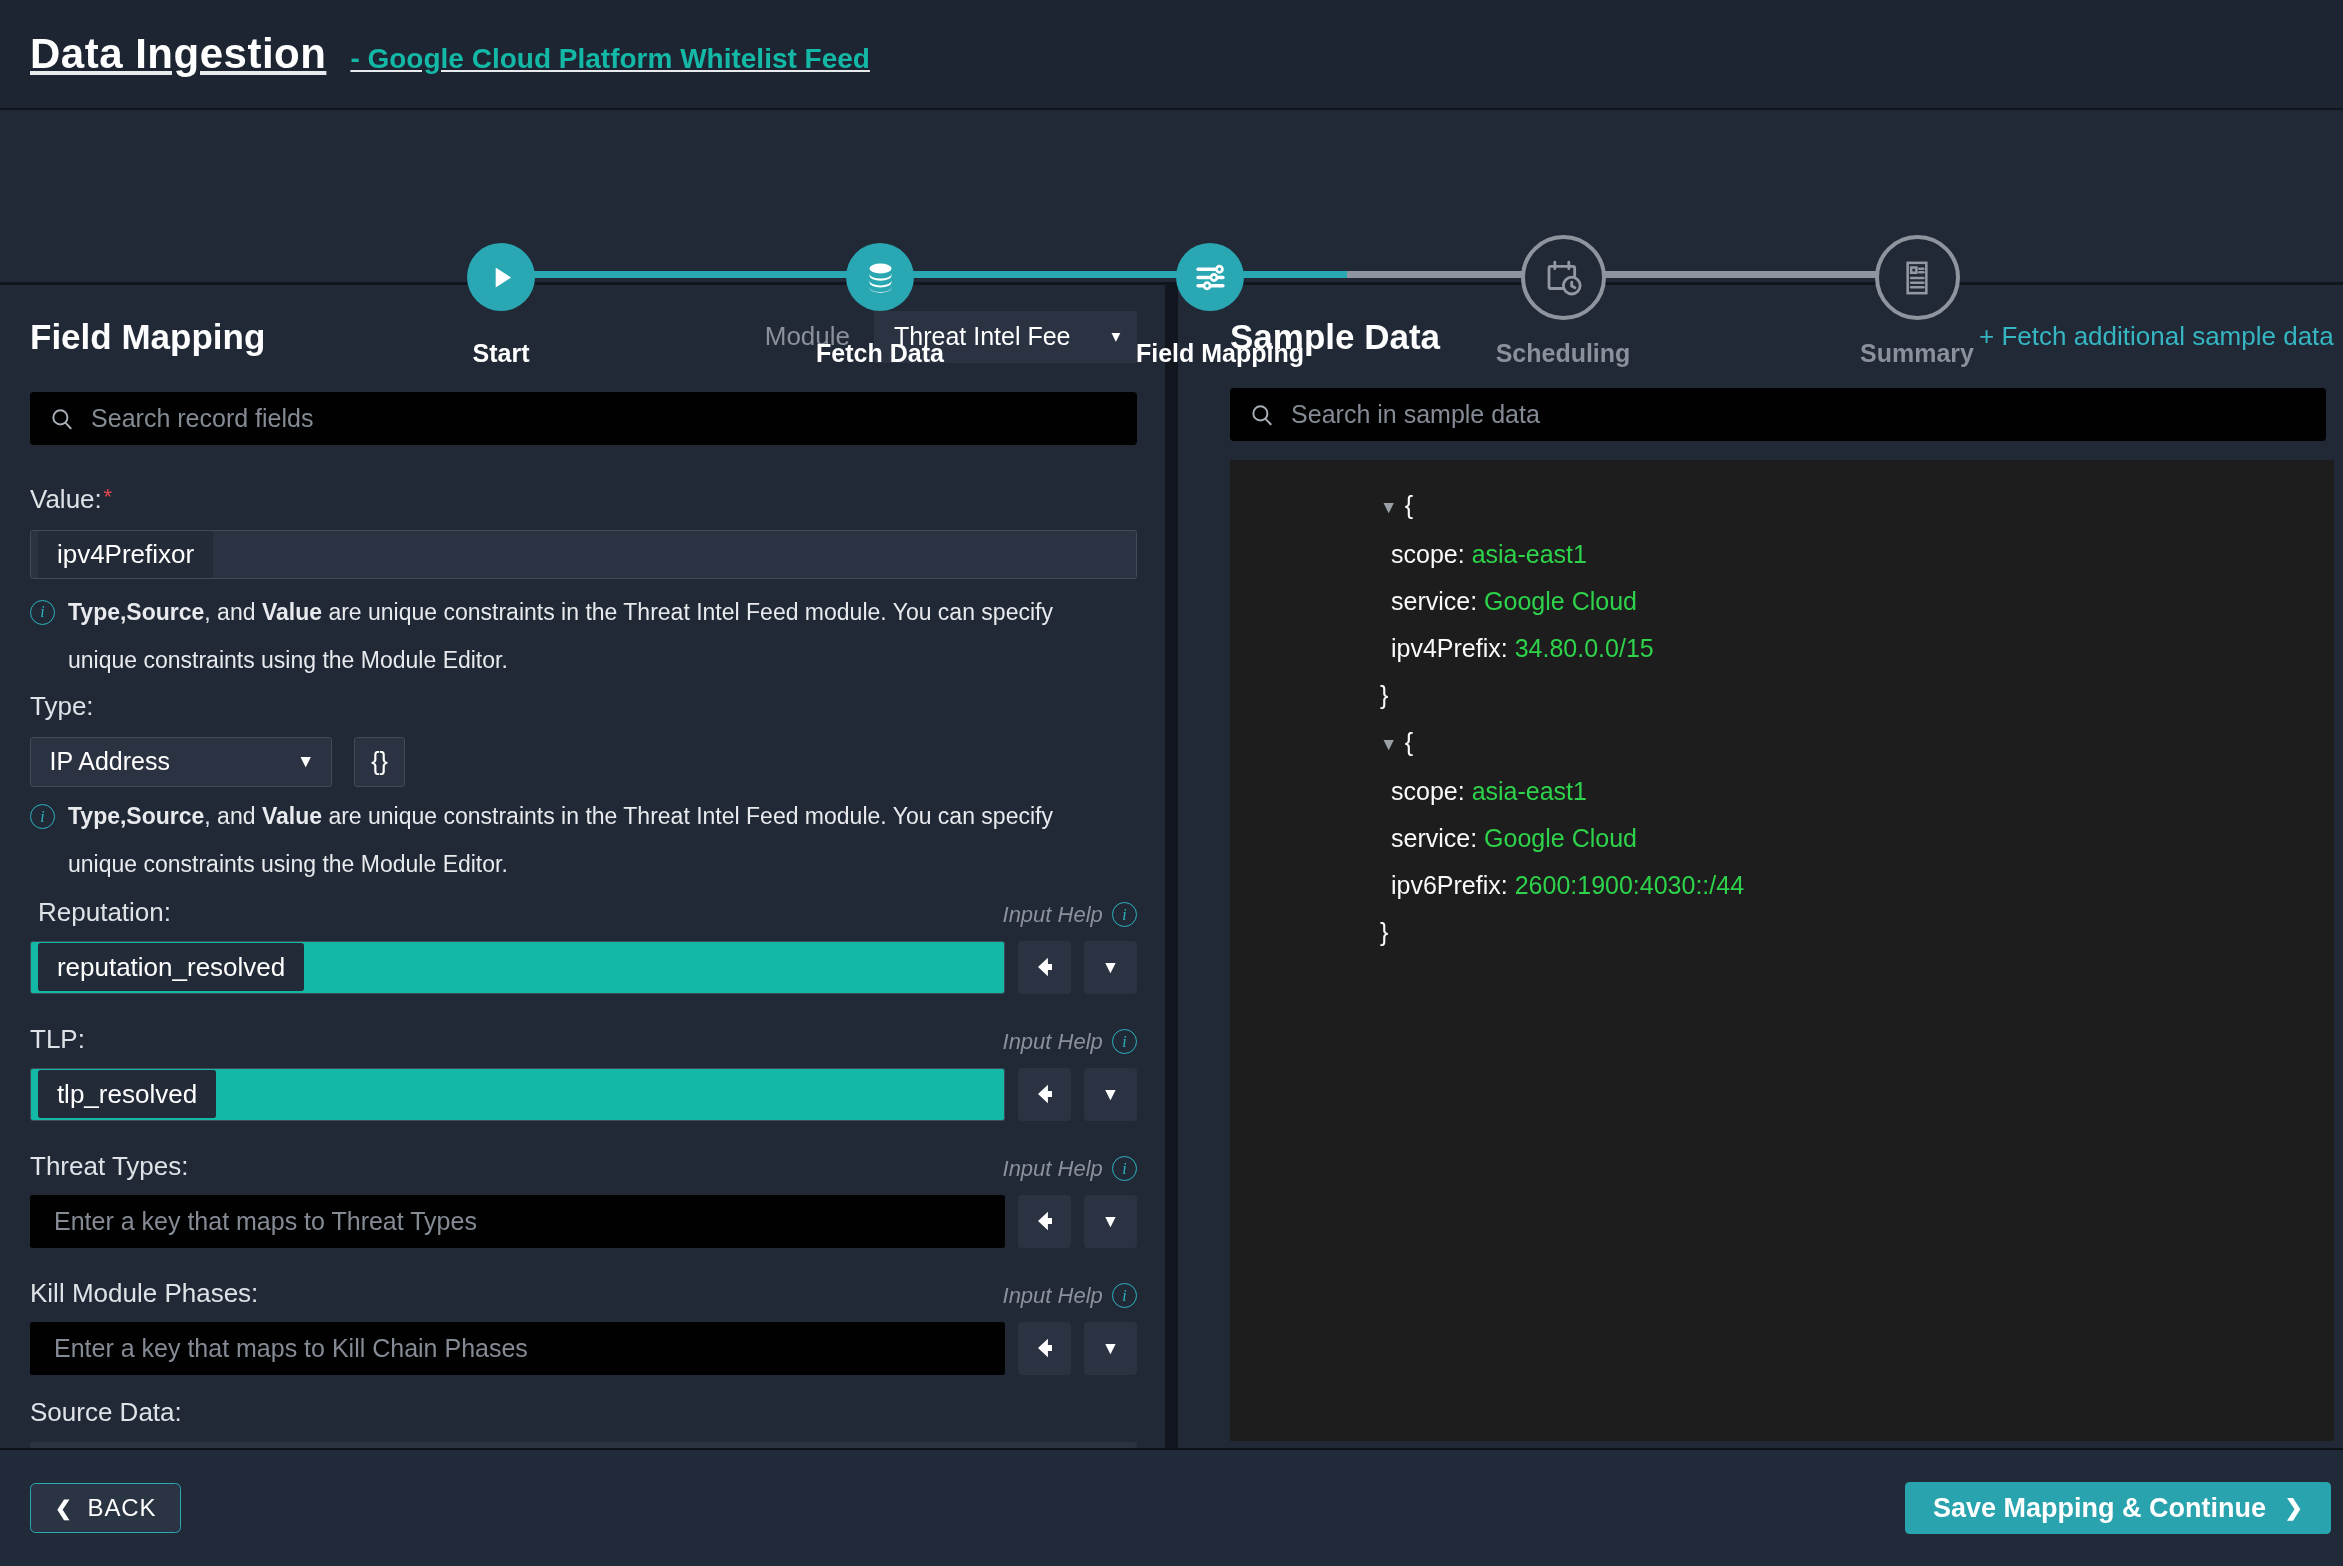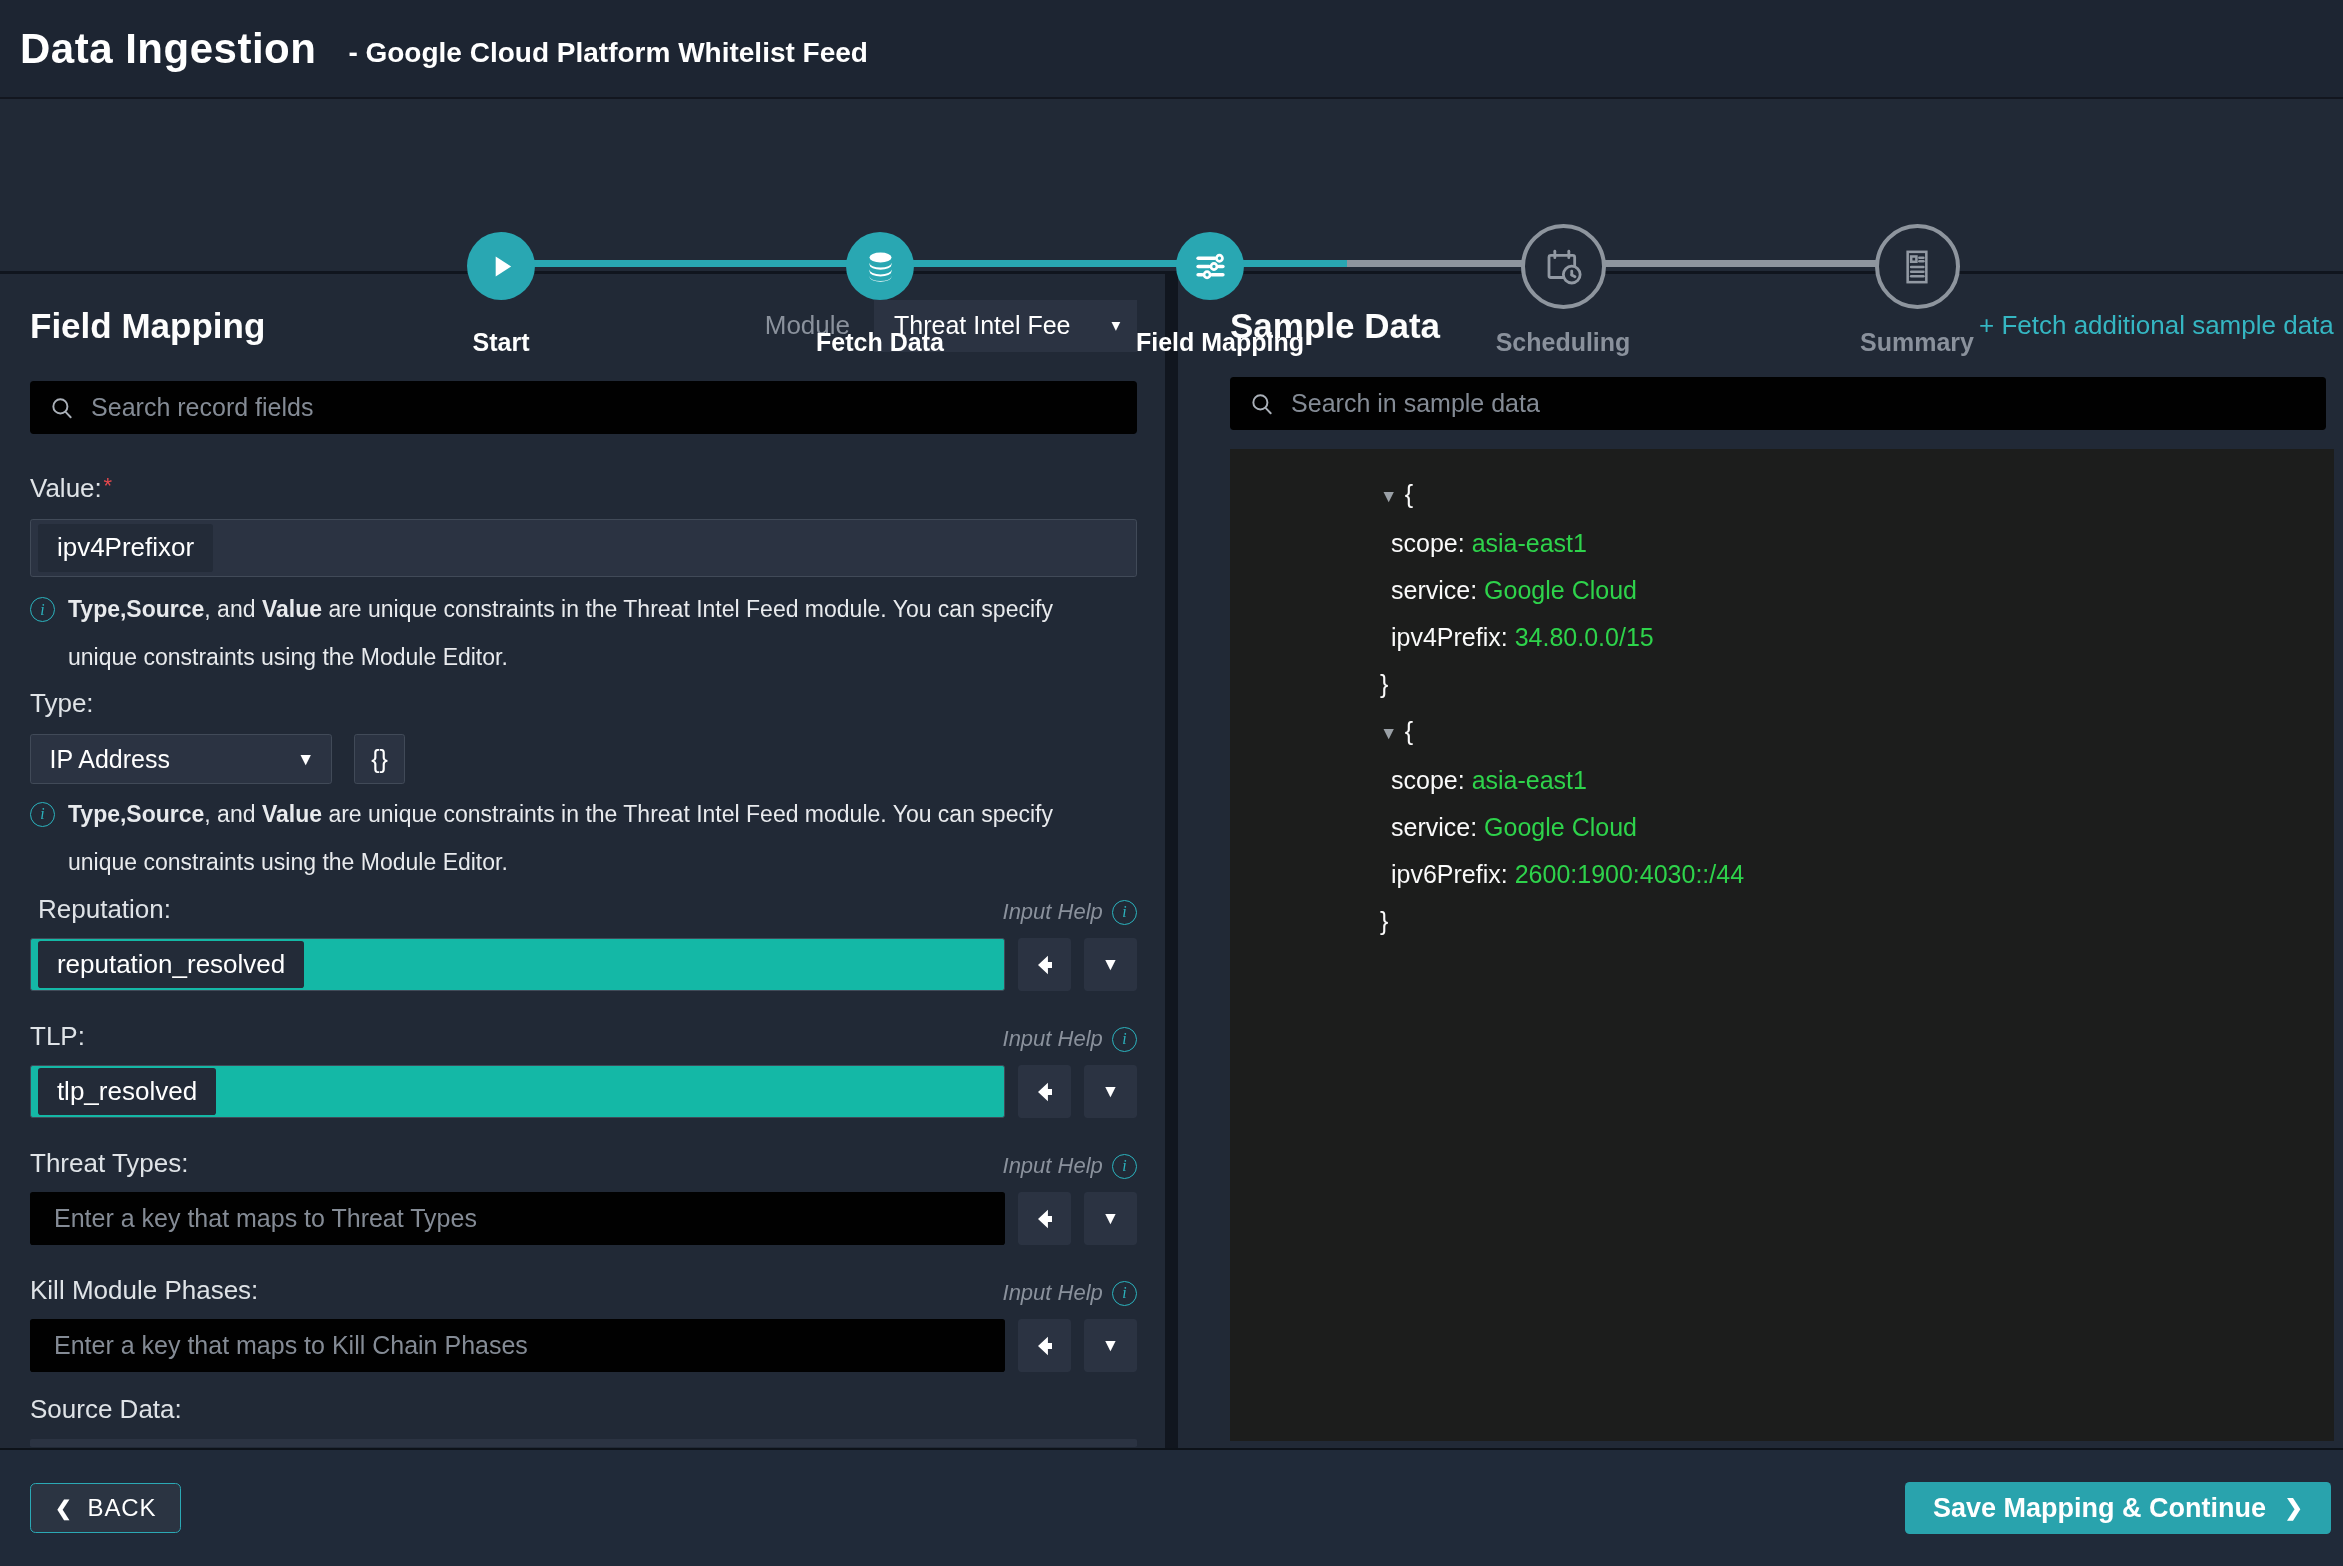--- a/index.html
+++ b/index.html
@@ -1,23 +1,23 @@
 <!DOCTYPE html>
 <html style="font-size:14.8px"><head>
 <meta charset="utf-8">
 <style>
   * { margin:0; padding:0; box-sizing:border-box; }
   html,body { background:#10151d; }
   body { font-family:"Liberation Sans", sans-serif; color:#e8ebee; }
   .app { width:2343px; height:1566px; background:#212936; display:flex; flex-direction:column; overflow:hidden; }
 
   
-  .hdr { height:99px; background:#1d2532; border-bottom:2.8px solid #12161f; display:flex; align-items:center; padding-left:20px; flex:none; }
+  .hdr { height:110px; background:#1d2532; border-bottom:2.8px solid #12161f; display:flex; align-items:center; padding-left:30px; flex:none;text-decoration:underline; }
   .hdr h1 { font-size:42px; font-weight:600; color:#ffffff; letter-spacing:0.5px; }
-  .hdr .sub { font-size:28px; font-weight:600; color:#ffffff; margin-left:32px; padding-top:9.2px; }
+  .hdr .sub { font-size:28px; font-weight:600; color:#14b8a6; margin-left:24px; padding-top:9.2px; }
 
   
   .stepper { height:175px; position:relative; background:#212936; border-bottom:3.7px solid #10151e; flex:none; }
   .seg { position:absolute; top:161px; height:7.4px; }
   .seg.teal { background:#29a7b2; }
   .seg.gray { background:#8e959e; }
   .step { position:absolute; width:148px; transform:translateX(-50%); text-align:center; }
   .step .circ { margin:0 auto; border-radius:50%; display:flex; align-items:center; justify-content:center; }
   .step.done .circ, .step.active .circ { width:68px; height:68px; background:#29a7b2; margin-top:133px; }
   .step.todo .circ { width:85px; height:85px; background:#212936; border:4.6px solid #8e959e; margin-top:125px; }

